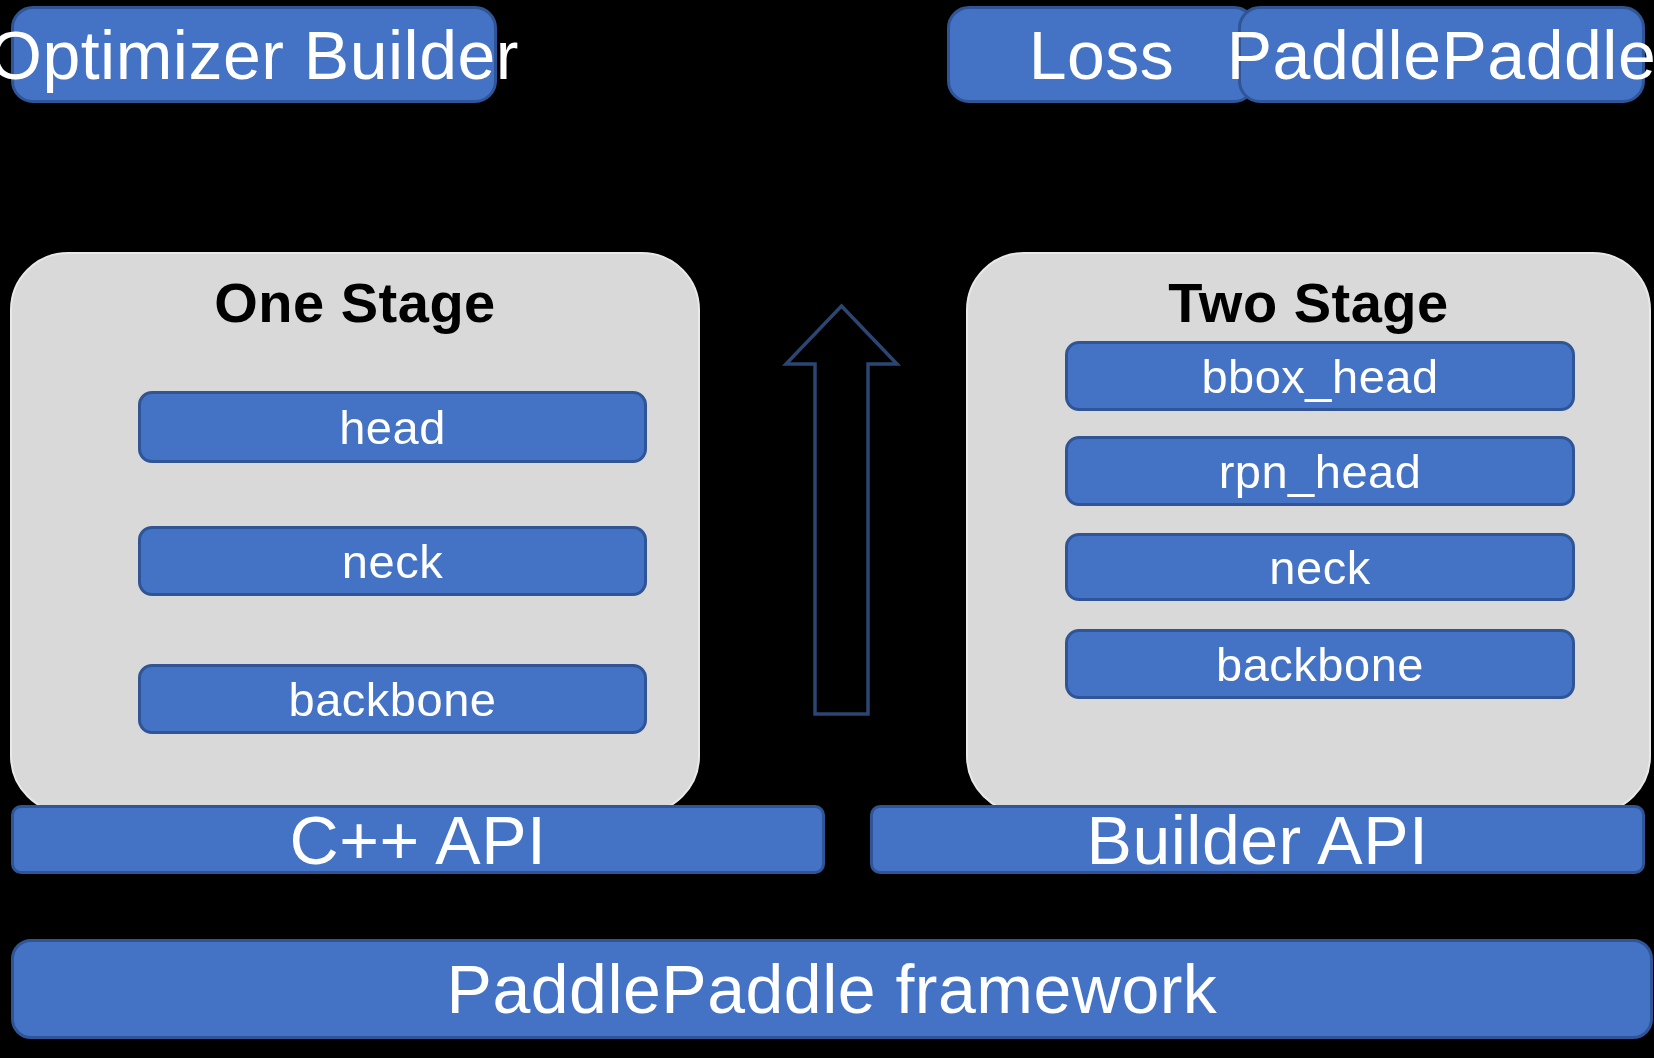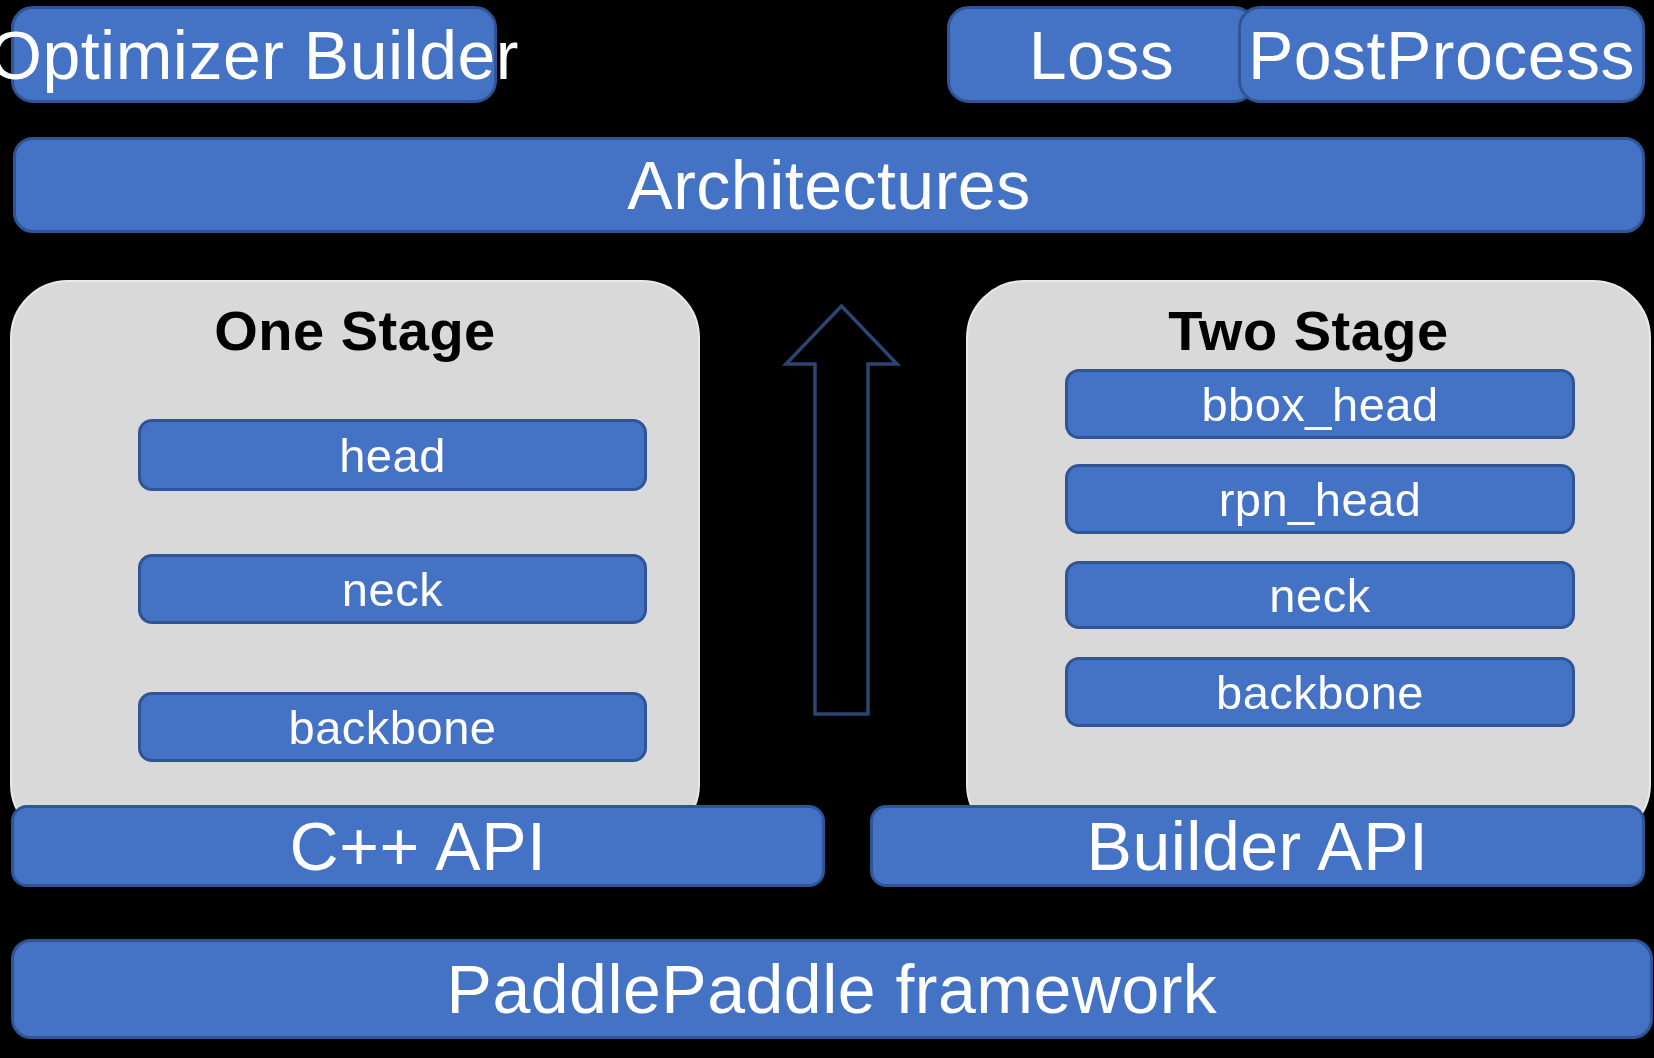--- a/index.html
+++ b/index.html
@@ -35,21 +35,21 @@
   .top-box{top:6px;height:97px;}
   #box-optimizer{left:11px;width:486px;}
   #box-learning-rate{left:522px;width:396px;}
   #box-loss{left:947px;width:309px;}
   #box-postprocess{left:1238px;width:407px;}
 
   #architectures{left:13px;top:137px;width:1632px;height:96px;border-radius:20px;}
 
   .stage-container{
     position:absolute;
-    top:280px;height:562px;
+    top:252px;height:562px;
     background:var(--container-fill);
     border:2px solid var(--container-border);
     box-sizing:border-box;
     border-radius:58px;
   }
   #one-stage{left:10px;width:690px;}
   #two-stage{left:966px;width:685px;}
   .stage-title{
     position:absolute;
     left:0;right:0;top:16px;
@@ -69,36 +69,35 @@
   #mod-os-backbone{top:375px;height:70px;}
   
   #two-stage .module-box{left:97px;width:510px;}
   #mod-ts-bbox{top:87px;height:70px;}
   #mod-ts-rpn{top:182px;height:70px;}
   #mod-ts-neck{top:279px;height:68px;}
   #mod-ts-backbone{top:375px;height:70px;}
 
   #up-arrow{position:absolute;left:780px;top:300px;width:123px;height:418px;}
 
-  .api-box{top:805px;height:82px;border-radius:16px;}
+  .api-box{top:805px;height:69px;border-radius:10px;}
   #box-cpp-api{left:11px;width:814px;}
   #box-python-api{left:870px;width:775px;}
 
   #framework{left:11px;top:939px;width:1642px;height:100px;border-radius:20px;}
 </style>
 </head>
 <body>
 
 <div class="canvas">
 
   <div class="bluebox rounded-lg top-box" id="box-optimizer">Optimizer Builder</div>
   <div class="bluebox rounded-lg top-box" id="box-loss">Loss</div>
-  <div class="bluebox rounded-lg top-box" id="box-postprocess">PostProcess</div>
+  <div class="bluebox rounded-lg top-box" id="box-postprocess">PaddlePaddle</div>
 
-  <div class="bluebox" id="architectures">Architectures</div>
 
   <div class="stage-container" id="one-stage">
     <div class="stage-title">One Stage</div>
     <div class="bluebox module-box" id="mod-os-head">head</div>
     <div class="bluebox module-box" id="mod-os-neck">neck</div>
     <div class="bluebox module-box" id="mod-os-backbone">backbone</div>
   </div>
 
   <svg id="up-arrow" viewBox="0 0 123 418" aria-hidden="true">
     <polygon points="61.5,6 117,64 88,64 88,414 35,414 35,64 6,64" fill="none" stroke="var(--arrow-outline)" stroke-width="3.5" stroke-linejoin="miter"></polygon>

